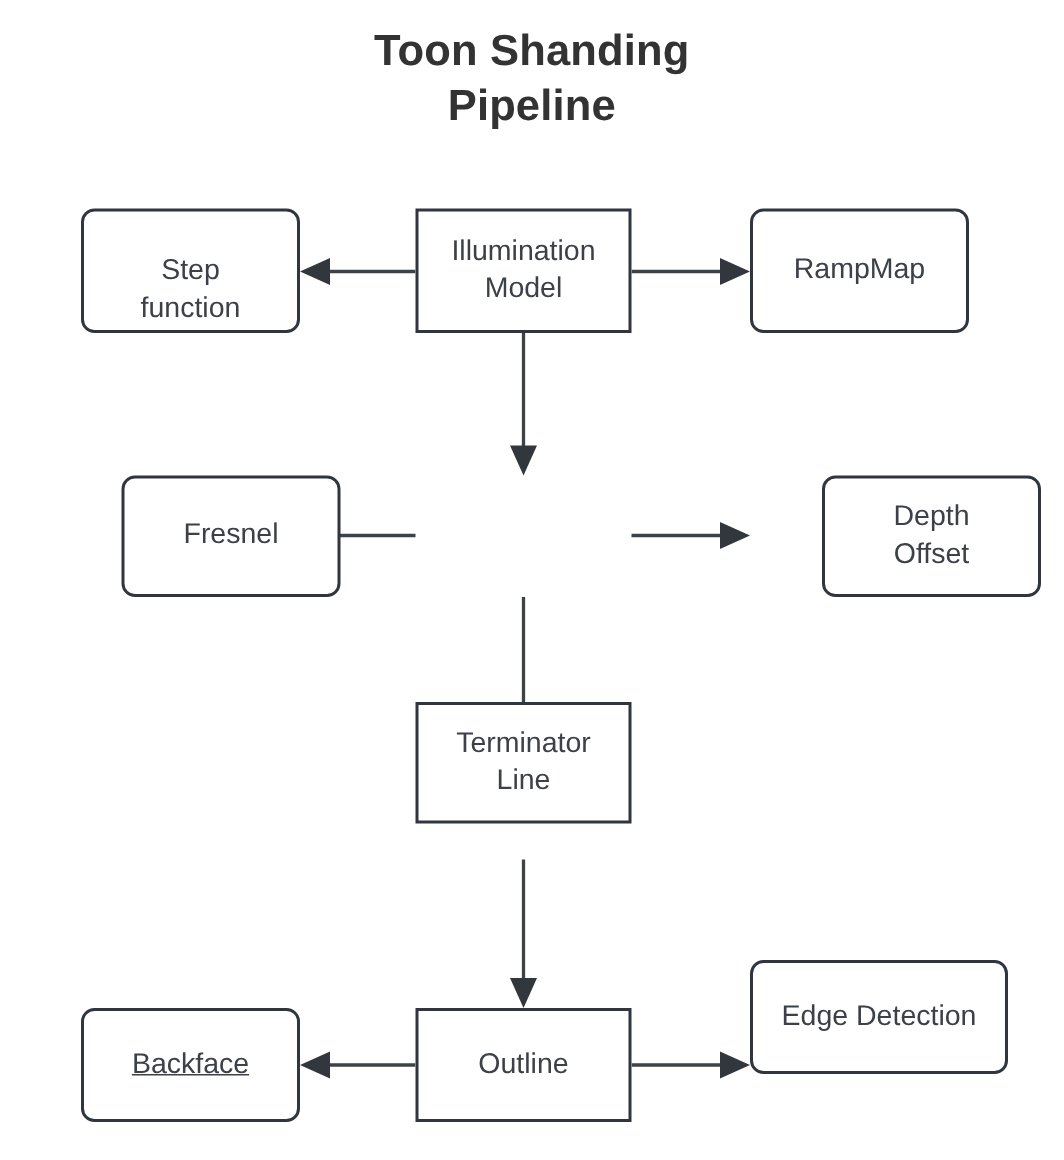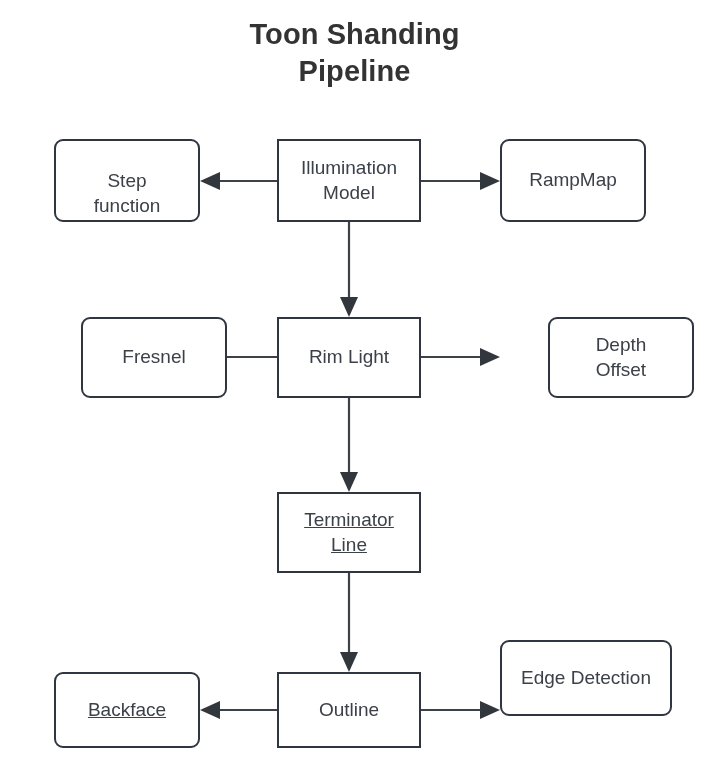--- a/index.html
+++ b/index.html
@@ -141,30 +141,27 @@
   </div>
 
   <div class="node rounded" style="left:500px; top:139px; width:146px; height:83px;">
     <span>RampMap</span>
   </div>
 
   <div class="node rounded" style="left:52px;  top:317px; width:146px; height:81px;margin-left:29px;">
     <span>Fresnel</span>
   </div>
 
-  <div class="node sharp" style="left:277px; top:317px; width:144px; height:81px;">
-    <span>Rim Light</span>
-  </div>
 
   <div class="node rounded" style="left:500px; top:317px; width:146px; height:81px;margin-left:48px;">
     <span>Depth
 Offset</span>
   </div>
 
-  <div class="node sharp" style="left:277px; top:492px; width:144px; height:81px;text-decoration:underline;">
+  <div class="node sharp" style="left:277px; top:468px; width:144px; height:81px;">
     <span>Terminator
 Line</span>
   </div>
 
   <div class="node rounded" style="left:54px;  top:672px; width:146px; height:76px;text-decoration:underline;">
     <span>Backface</span>
   </div>
 
   <div class="node sharp" style="left:277px; top:672px; width:144px; height:76px;">
     <span>Outline</span>

